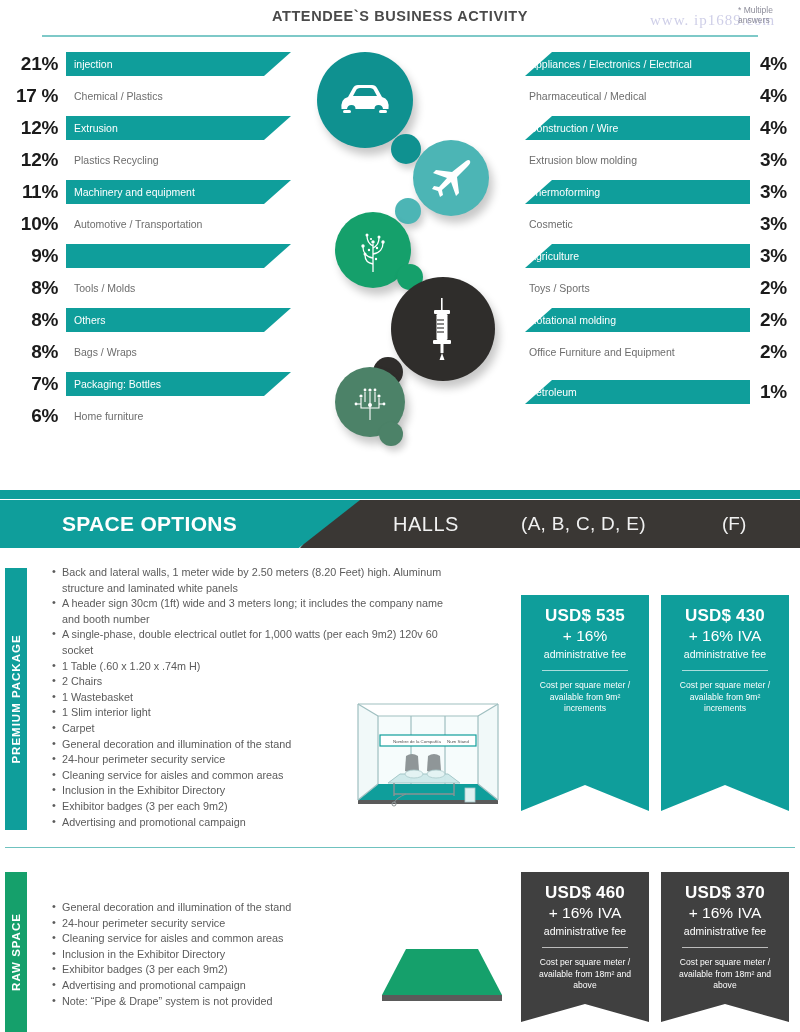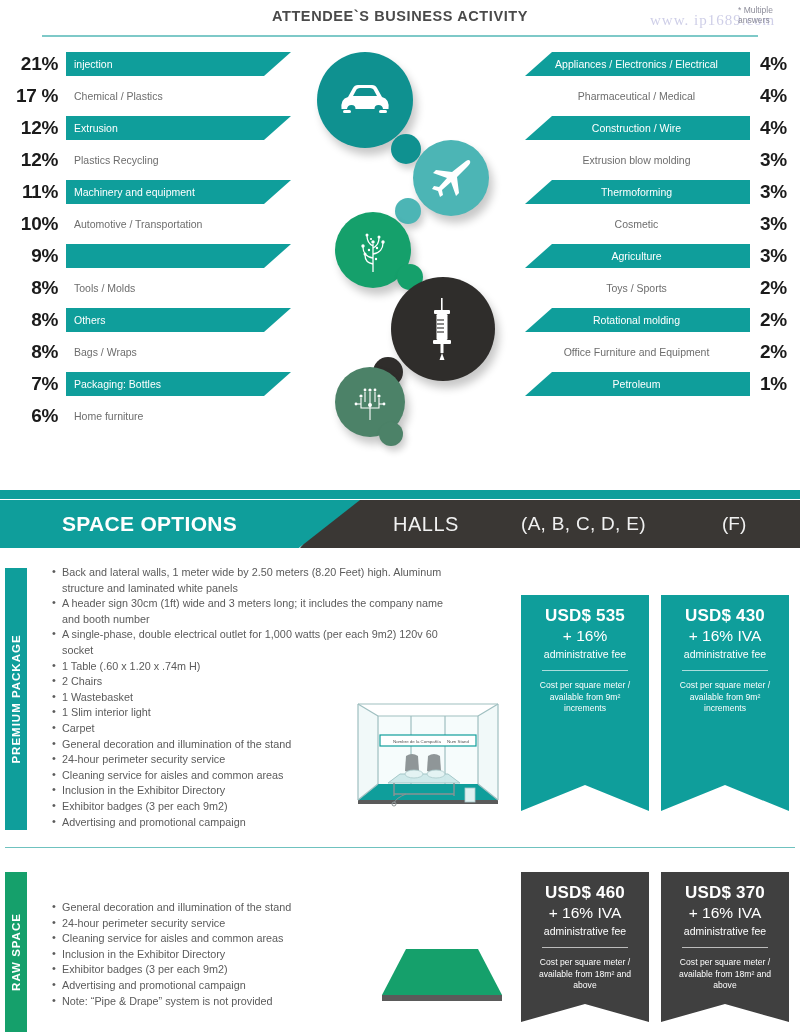--- a/index.html
+++ b/index.html
@@ -55,21 +55,21 @@
     left: 66px; width: 225px;
     clip-path: polygon(0 0, 100% 0, 88% 100%, 0 100%);
   }
   .bar-right {
     right: 50px; width: 225px;
     clip-path: polygon(12% 0, 100% 0, 100% 100%, 0 100%);
   }
   .lbl { position: absolute; top: 0; height: 24px; display: flex; align-items: center; }
   .lbl span { font-size: 10.5px; line-height: 11px; }
   .lbl-left  { left: 74px; width: 215px; justify-content: flex-start; }
-  .lbl-right { right: 56px; width: 215px; justify-content: center; text-align: right; }
+  .lbl-right { right: 56px; width: 215px; justify-content: flex-start; text-align: right; }
   .on-bar  span { color: #ffffff; }
   .off-bar span { color: #6d6d6d; }
 
   
   .bubbles { position: absolute; top: 52px; left: 305px; width: 200px; height: 400px; }
   .bub {
     position: absolute; border-radius: 50%;
     display: flex; align-items: center; justify-content: center;
     box-shadow: 4px 7px 9px rgba(0,0,0,.22);
   }
@@ -294,21 +294,21 @@
           <span>Rotational molding</span>
         </div>
         <div class="pct pct-right">2%</div>
       </div>
       <div class="row row-right" style="top: 288px;">
         <div class="lbl lbl-right off-bar">
           <span>Office Furniture and Equipment</span>
         </div>
         <div class="pct pct-right">2%</div>
       </div>
-      <div class="row row-right" style="top: 320px;">
+      <div class="row row-right" style="top: 328px;">
         <div class="bar bar-right"></div>
         <div class="lbl lbl-right on-bar">
           <span>Petroleum</span>
         </div>
         <div class="pct pct-right">1%</div>
       </div>
     </div>
 
   <div class="bubbles">
 

